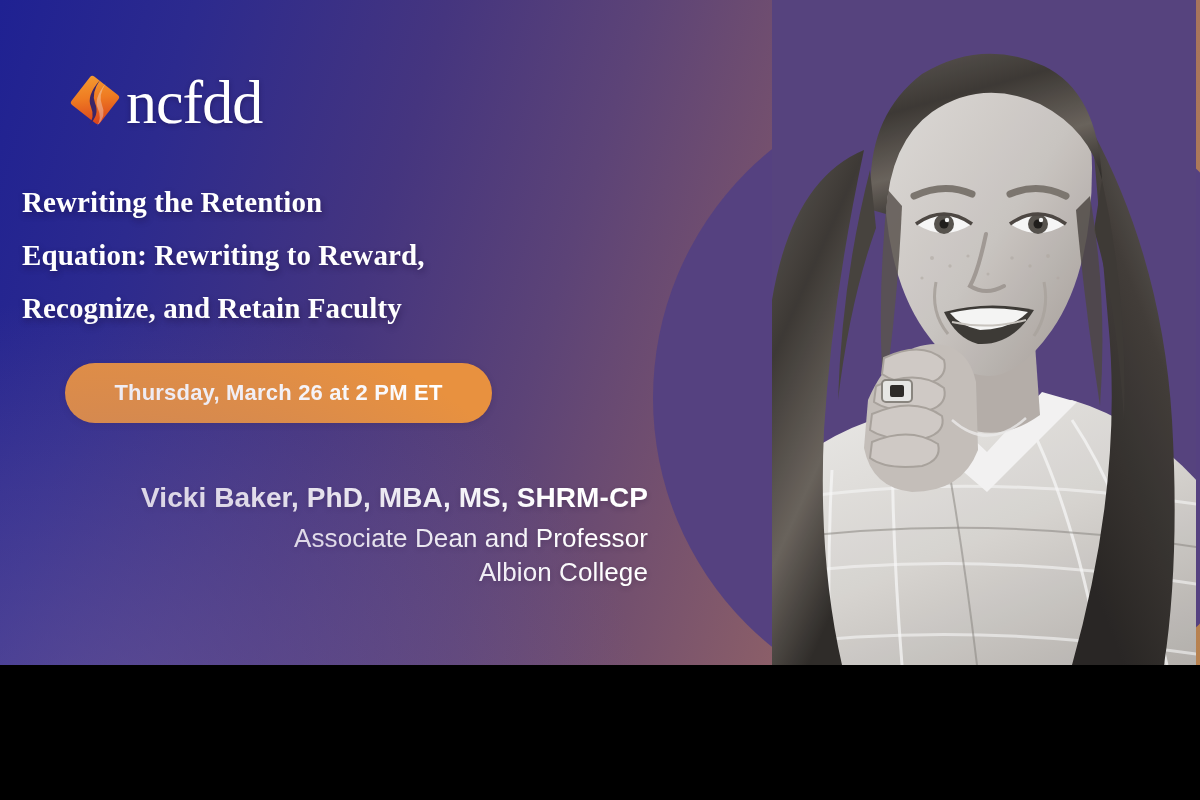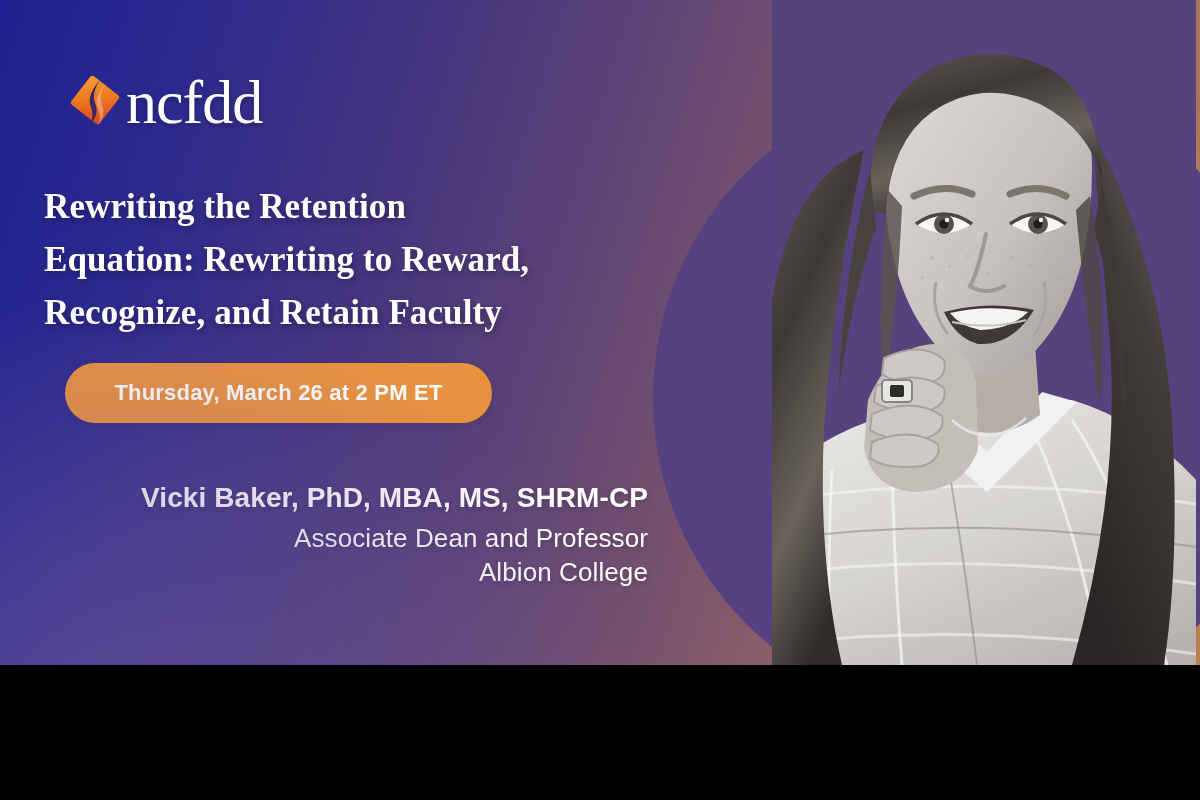--- a/index.html
+++ b/index.html
@@ -123,25 +123,24 @@
 
   
   .headline {
     position: absolute;
     left: 22px;
     top: 157px;
     width: 740px;
     color: #ffffff;
     font-family: "Liberation Serif", "DejaVu Serif", serif;
     font-weight: bold;
-    font-size: 35px;
+    font-size: 29px;
     line-height: 53px;
     letter-spacing: 0.1px;
     text-shadow: 1px 3px 6px rgba(25, 12, 50, 0.45);
-    margin-left: 22px;
   }
   .headline .line { display: block; white-space: nowrap; }
 
   
   .date-pill {
     position: absolute;
     left: 65px;
     top: 363px;
     width: 427px;
     height: 60px;

